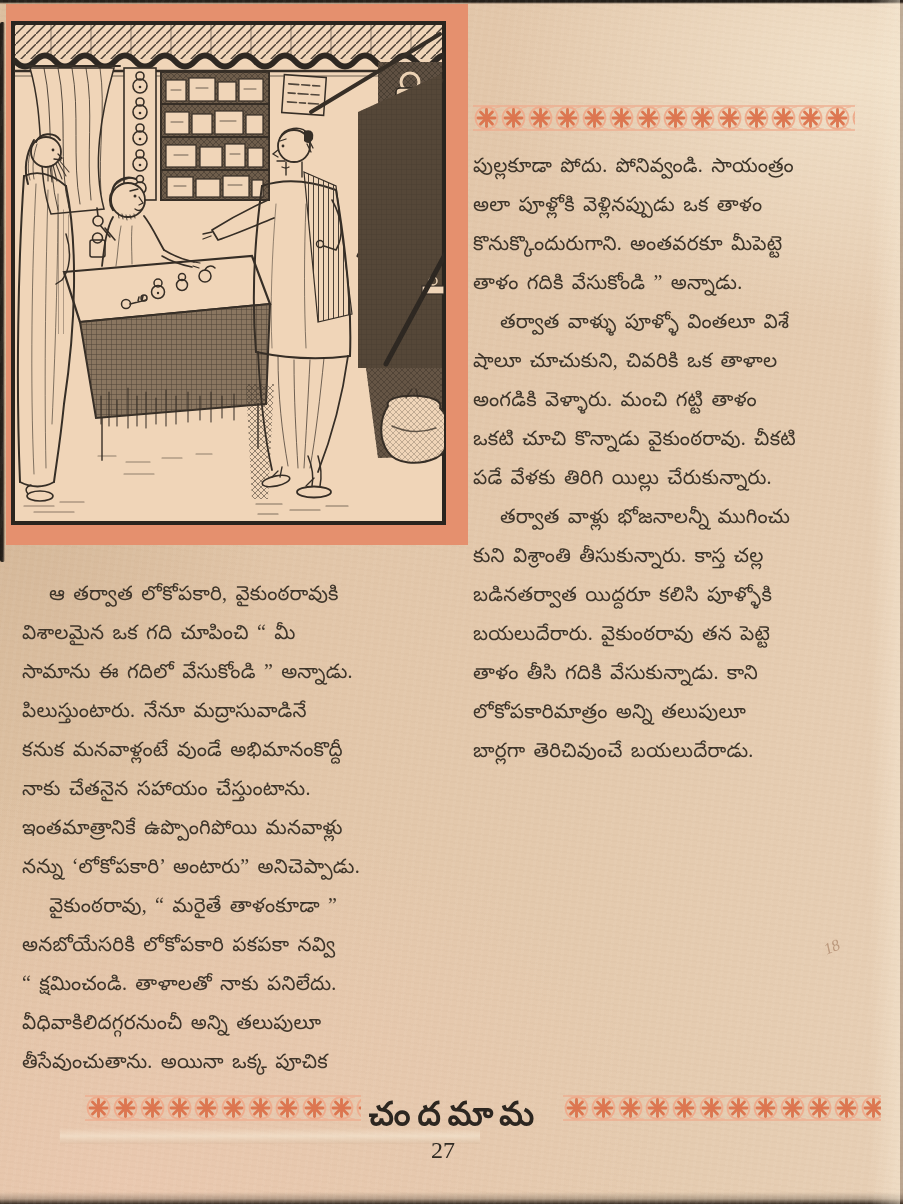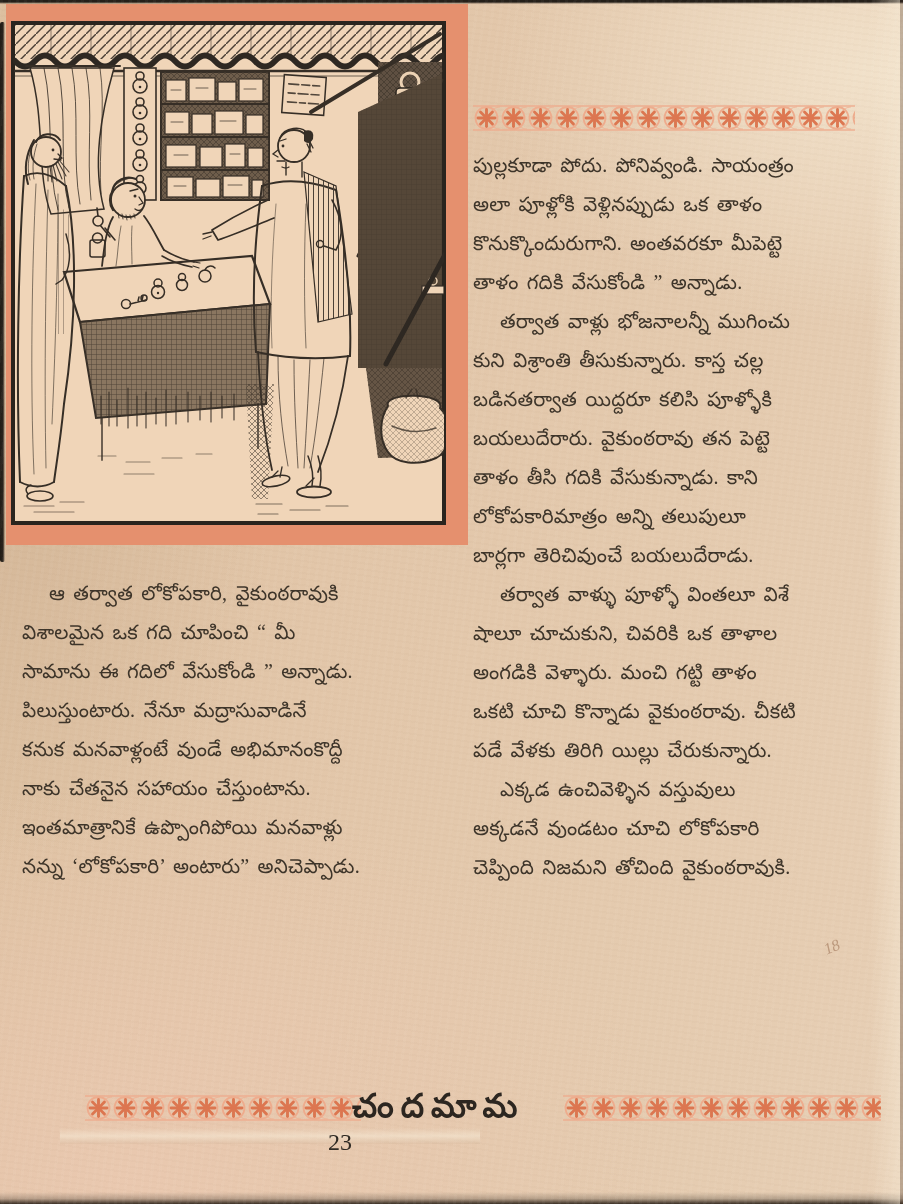--- a/index.html
+++ b/index.html
@@ -39,21 +39,21 @@
   .orn-strip{display:block;margin:0 0 13px 0;}
   .para{margin:0;white-space:pre-line;text-align:left;
     font:20px/39px "Liberation Serif","DejaVu Serif",serif;
     color:#3e352a;letter-spacing:.2px;word-spacing:3px;}
   .indent{text-indent:27px;}
 
   
   .footer{position:absolute;left:0;top:1086px;width:903px;height:90px;}
   .footer .orn-left{position:absolute;left:85px;top:8px;}
   .footer .orn-right{position:absolute;left:563px;top:8px;}
-  .title-block{position:absolute;left:352px;top:0;width:206px;text-align:left;}
+  .title-block{position:absolute;left:352px;top:8px;width:206px;text-align:center;}
   .mag-title{font:700 33px/40px "Liberation Serif","DejaVu Serif",serif;
     color:#2c2620;letter-spacing:7px;white-space:nowrap;}
   .page-num{font:24px/26px "Liberation Serif","DejaVu Serif",serif;color:#2f2a23;margin-top:3px;
     margin-left:-24px;}
   .crease{position:absolute;left:60px;top:1128px;width:420px;height:16px;
     background:linear-gradient(to bottom,rgba(247,235,215,0),rgba(247,235,215,.55),rgba(180,150,120,.12));
     pointer-events:none;}
 
   .margin-note{position:absolute;left:824px;top:938px;transform:rotate(-22deg);
     font:italic 16px "Liberation Serif",serif;color:rgba(146,100,70,.5);}
@@ -307,57 +307,59 @@
   </div>
 
   <div class="col col-right">
     <svg class="orn-strip" width="382" height="29">
       <rect x="0" y="0" width="382" height="28" fill="url(#ornpat)"></rect>
     </svg>
     <p class="para">పుల్లకూడా పోదు. పోనివ్వండి. సాయంత్రం
 అలా పూళ్లోకి వెళ్లినప్పుడు ఒక తాళం
 కొనుక్కొందురుగాని. అంతవరకూ మీపెట్టె
 తాళం గదికి వేసుకోండి ” అన్నాడు.</p>
+    <p class="para indent">తర్వాత వాళ్ళు పూళ్ళో వింతలూ విశే
+షాలూ చూచుకుని, చివరికి ఒక తాళాల
+అంగడికి వెళ్ళారు. మంచి గట్టి తాళం
+ఒకటి చూచి కొన్నాడు వైకుంఠరావు. చీకటి
+పడే వేళకు తిరిగి యిల్లు చేరుకున్నారు.</p>
     <p class="para indent">తర్వాత వాళ్లు భోజనాలన్నీ ముగించు
 కుని విశ్రాంతి తీసుకున్నారు. కాస్త చల్ల
 బడినతర్వాత యిద్దరూ కలిసి పూళ్ళోకి
 బయలుదేరారు. వైకుంఠరావు తన పెట్టె
 తాళం తీసి గదికి వేసుకున్నాడు. కాని
 లోకోపకారిమాత్రం అన్ని తలుపులూ
 బార్లగా తెరిచివుంచే బయలుదేరాడు.</p>
-    <p class="para indent">తర్వాత వాళ్ళు పూళ్ళో వింతలూ విశే
-షాలూ చూచుకుని, చివరికి ఒక తాళాల
-అంగడికి వెళ్ళారు. మంచి గట్టి తాళం
-ఒకటి చూచి కొన్నాడు వైకుంఠరావు. చీకటి
-పడే వేళకు తిరిగి యిల్లు చేరుకున్నారు.</p>
-    <p class="para indent">ఎక్కడ ఉంచివెళ్ళిన వస్తువులు
-అక్కడనే వుండటం చూచి లోకోపకారి
-చెప్పింది నిజమని తోచింది వైకుంఠరావుకి.</p>
   </div>
 
   <div class="col col-left">
     <p class="para indent">ఆ తర్వాత లోకోపకారి, వైకుంఠరావుకి
 విశాలమైన ఒక గది చూపించి “ మీ
 సామాను ఈ గదిలో వేసుకోండి ” అన్నాడు.</p>
     <p class="para">పిలుస్తుంటారు. నేనూ మద్రాసువాడినే
 కనుక మనవాళ్లంటే వుండే అభిమానంకొద్దీ
 నాకు చేతనైన సహాయం చేస్తుంటాను.
 ఇంతమాత్రానికే ఉప్పొంగిపోయి మనవాళ్లు
 నన్ను ‘లోకోపకారి’ అంటారు” అనిచెప్పాడు.</p>
+    <p class="para indent">వైకుంఠరావు, “ మరైతే తాళంకూడా ”
+అనబోయేసరికి లోకోపకారి పకపకా నవ్వి
+“ క్షమించండి. తాళాలతో నాకు పనిలేదు.
+వీధివాకిలిదగ్గరనుంచీ అన్ని తలుపులూ
+తీసేవుంచుతాను. అయినా ఒక్క పూచిక</p>
   </div>
 
   <div class="margin-note">18</div>
   <div class="crease"></div>
 
   <div class="footer">
     <svg class="orn-left" width="276" height="29">
       <rect x="0" y="0" width="276" height="28" fill="url(#ornpat)"></rect>
     </svg>
     <div class="title-block">
       <div class="mag-title">చందమామ</div>
-      <div class="page-num">23</div>
+      <div class="page-num">27</div>
     </div>
     <svg class="orn-right" width="318" height="29">
       <rect x="0" y="0" width="318" height="28" fill="url(#ornpat)"></rect>
     </svg>
   </div>
 
 </div>
 
 </body></html>

